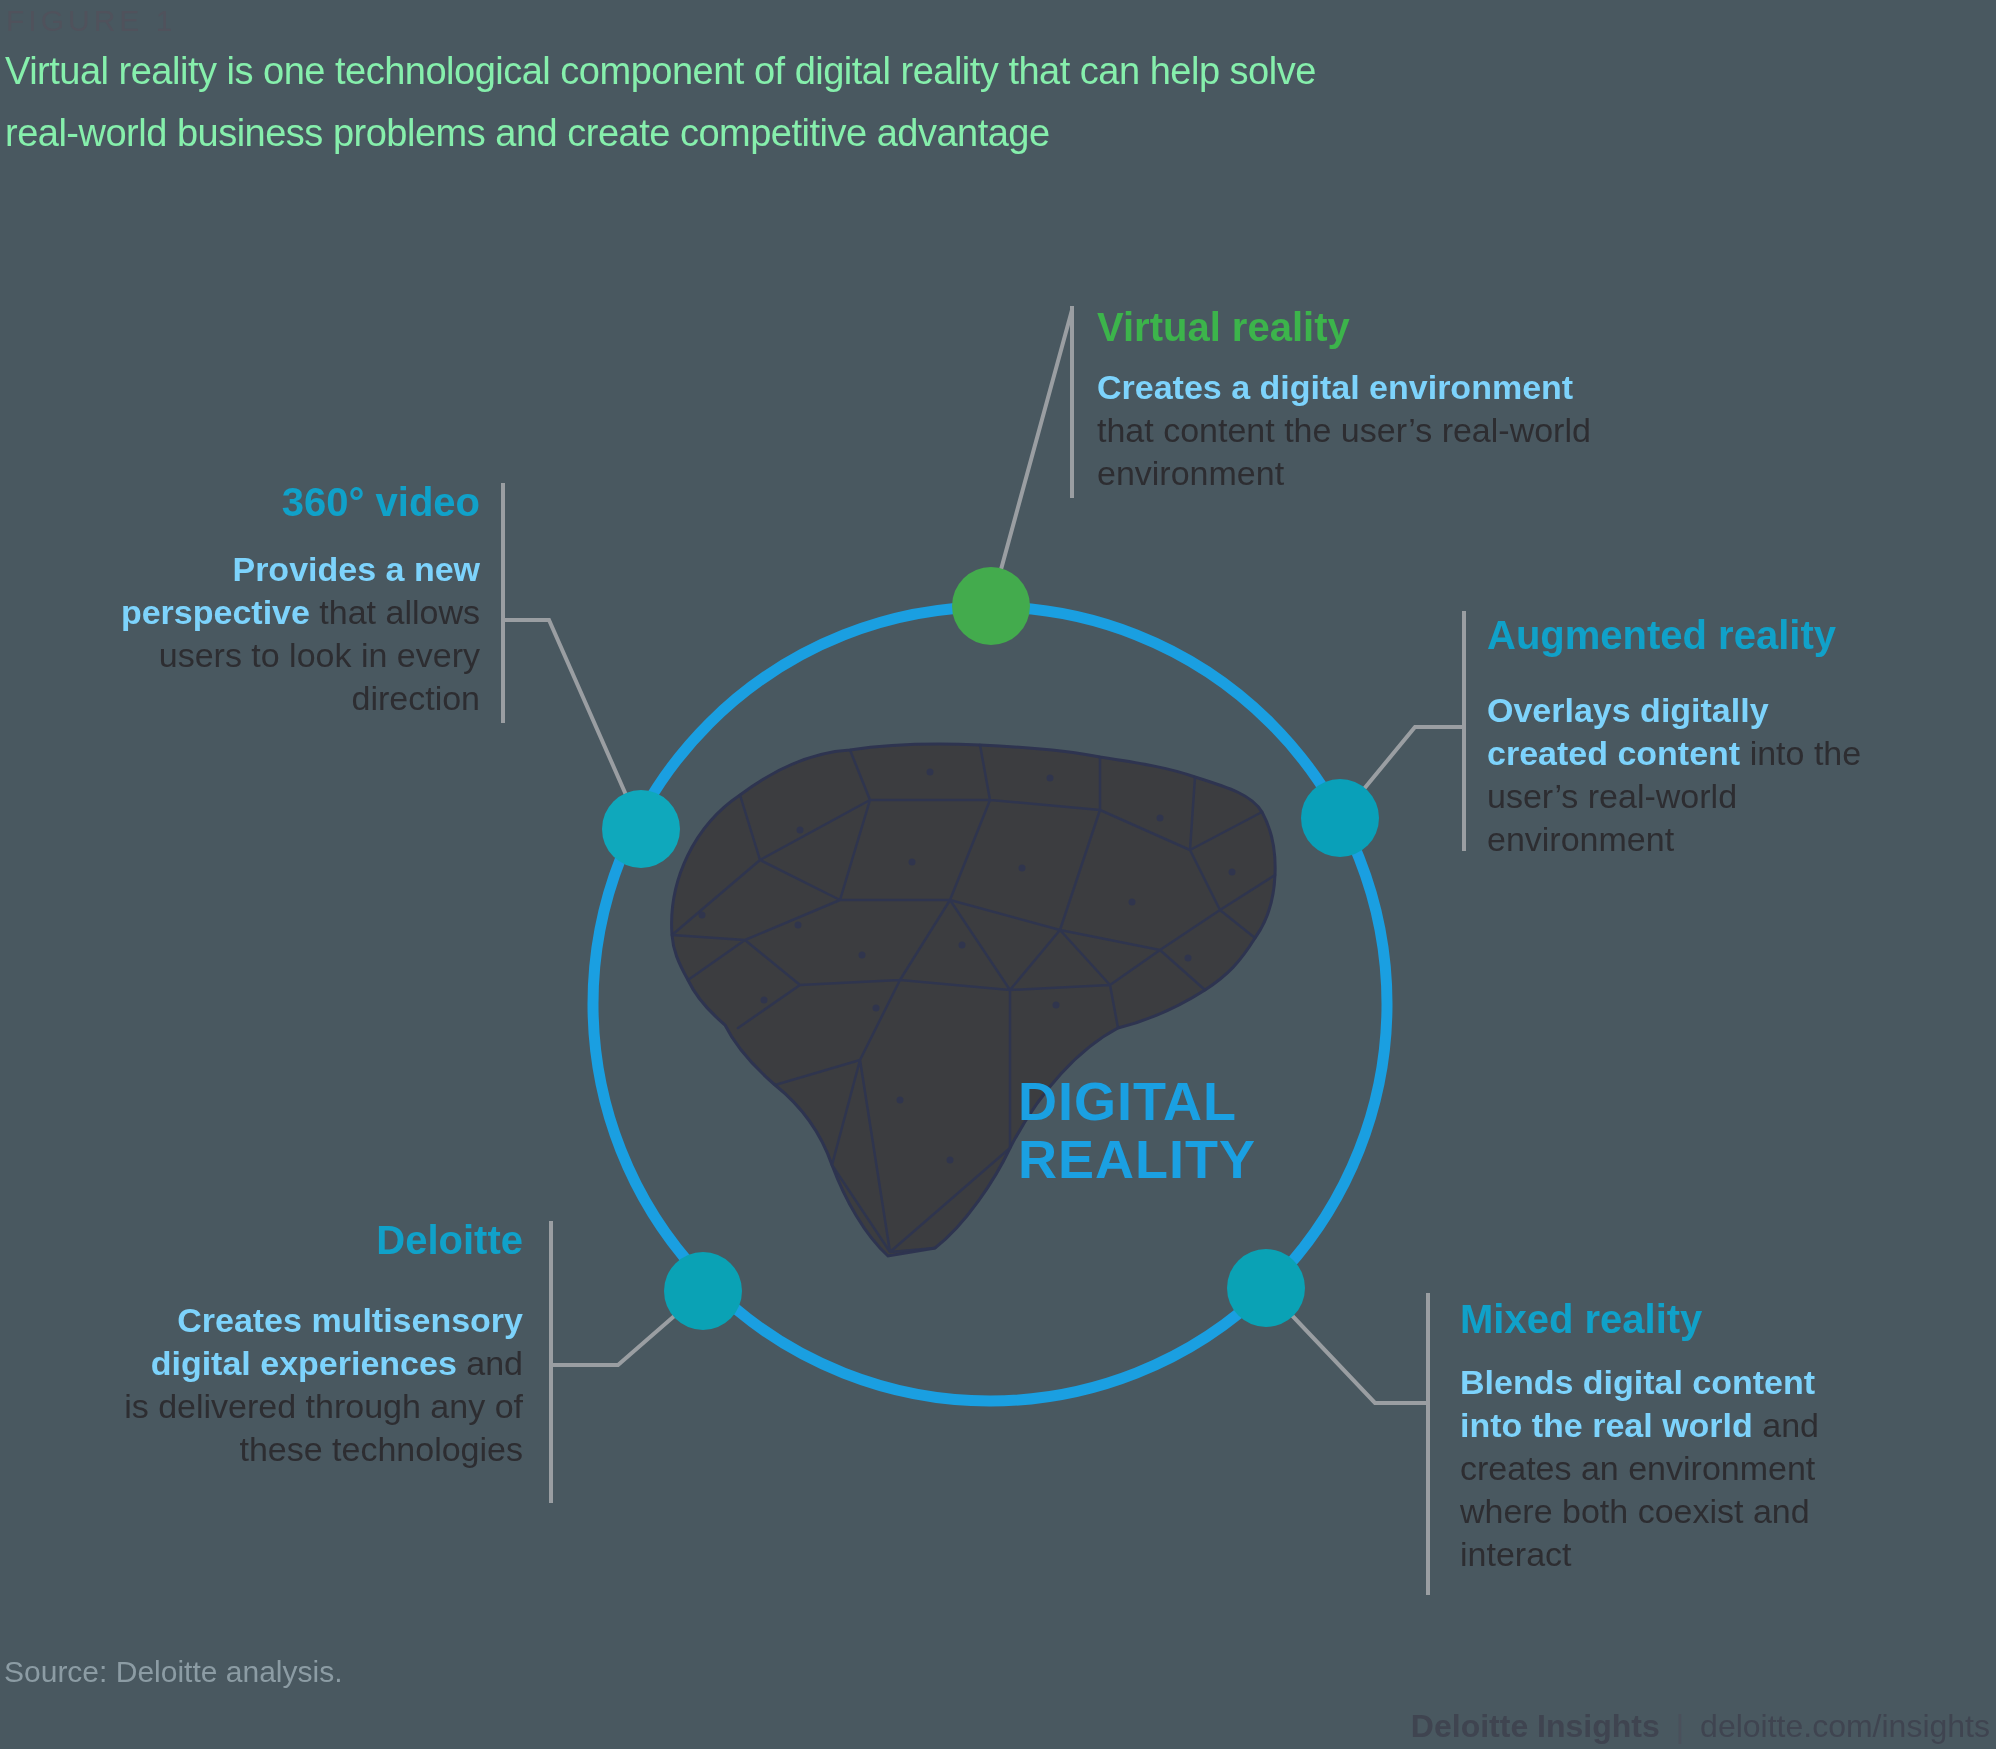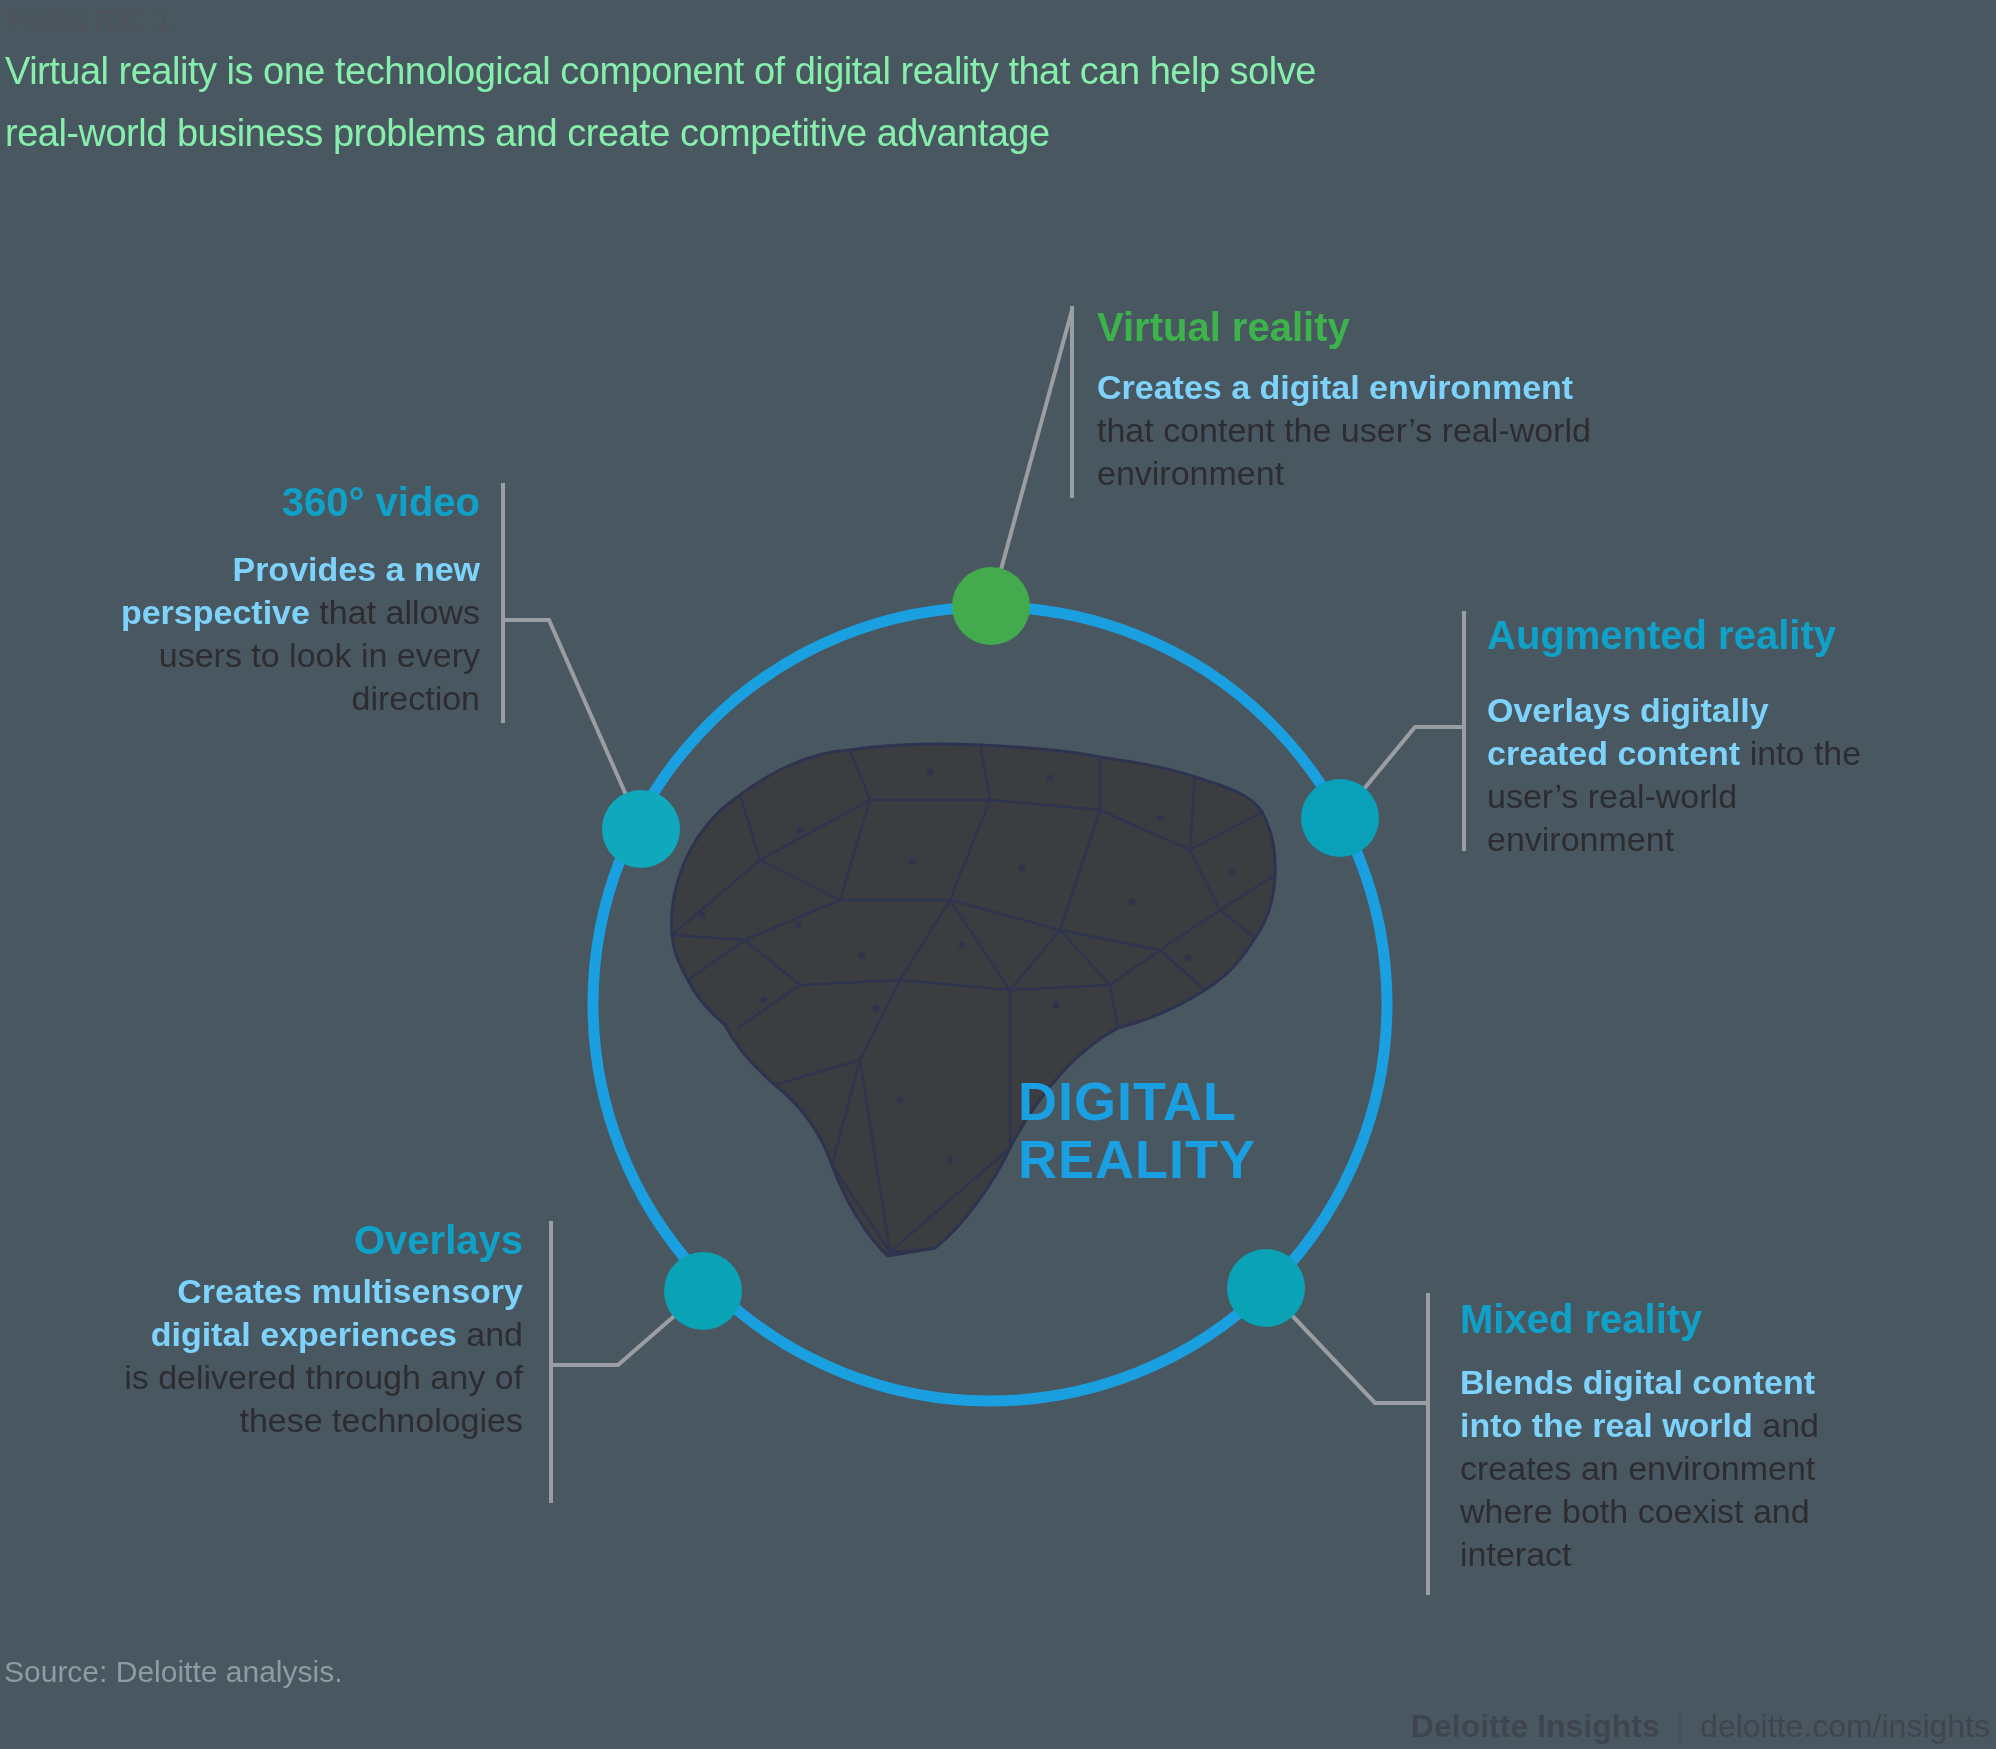--- a/index.html
+++ b/index.html
@@ -29,21 +29,21 @@
   .align-right{text-align:right;}
   #block-vr{left:1097px;top:303px;width:500px;}
   #block-vr .node-desc{margin-top:15px;}
   #block-360{left:100px;top:478px;width:380px;}
   #block-360 .node-desc{margin-top:22px;}
   #block-ar{left:1487px;top:611px;width:395px;}
   #block-ar .node-desc{margin-top:30px;}
   #block-mr{left:1460px;top:1295px;width:415px;}
   #block-mr .node-desc{margin-top:18px;}
   #block-imm{left:123px;top:1216px;width:400px;}
-  #block-imm .node-desc{margin-top:6px;}
+  #block-imm .node-desc{margin-top:35px;}
   
   .bar{position:absolute;width:4px;background:#9A9EA2;}
   #bar-vr{left:1070px;top:306px;height:192px;}
   #bar-360{left:501px;top:483px;height:240px;}
   #bar-ar{left:1462px;top:611px;height:240px;}
   #bar-mr{left:1426px;top:1293px;height:302px;}
   #bar-imm{left:549px;top:1221px;height:282px;}
   
   #digital-reality{
     left:1018px;top:1072px;font-size:54px;font-weight:bold;line-height:58px;
@@ -173,21 +173,21 @@
 <div id="block-mr" class="node-block">
   <div class="node-heading heading-teal">Mixed reality</div>
   <div class="node-desc">
     <span class="b">Blends digital content into the real world</span>
     <span>and creates an environment where both coexist and interact</span>
   </div>
 </div>
 <div id="bar-mr" class="bar"></div>
 
 <div id="block-imm" class="node-block align-right">
-  <div class="node-heading heading-teal">Overlays</div>
+  <div class="node-heading heading-teal">Deloitte</div>
   <div class="node-desc">
     <span class="b">Creates multisensory digital experiences</span>
     <span>and is delivered through any of these technologies</span>
   </div>
 </div>
 <div id="bar-imm" class="bar"></div>
 
 <div id="digital-reality" class="abs">
   <div>DIGITAL</div>
   <div>REALITY</div>

